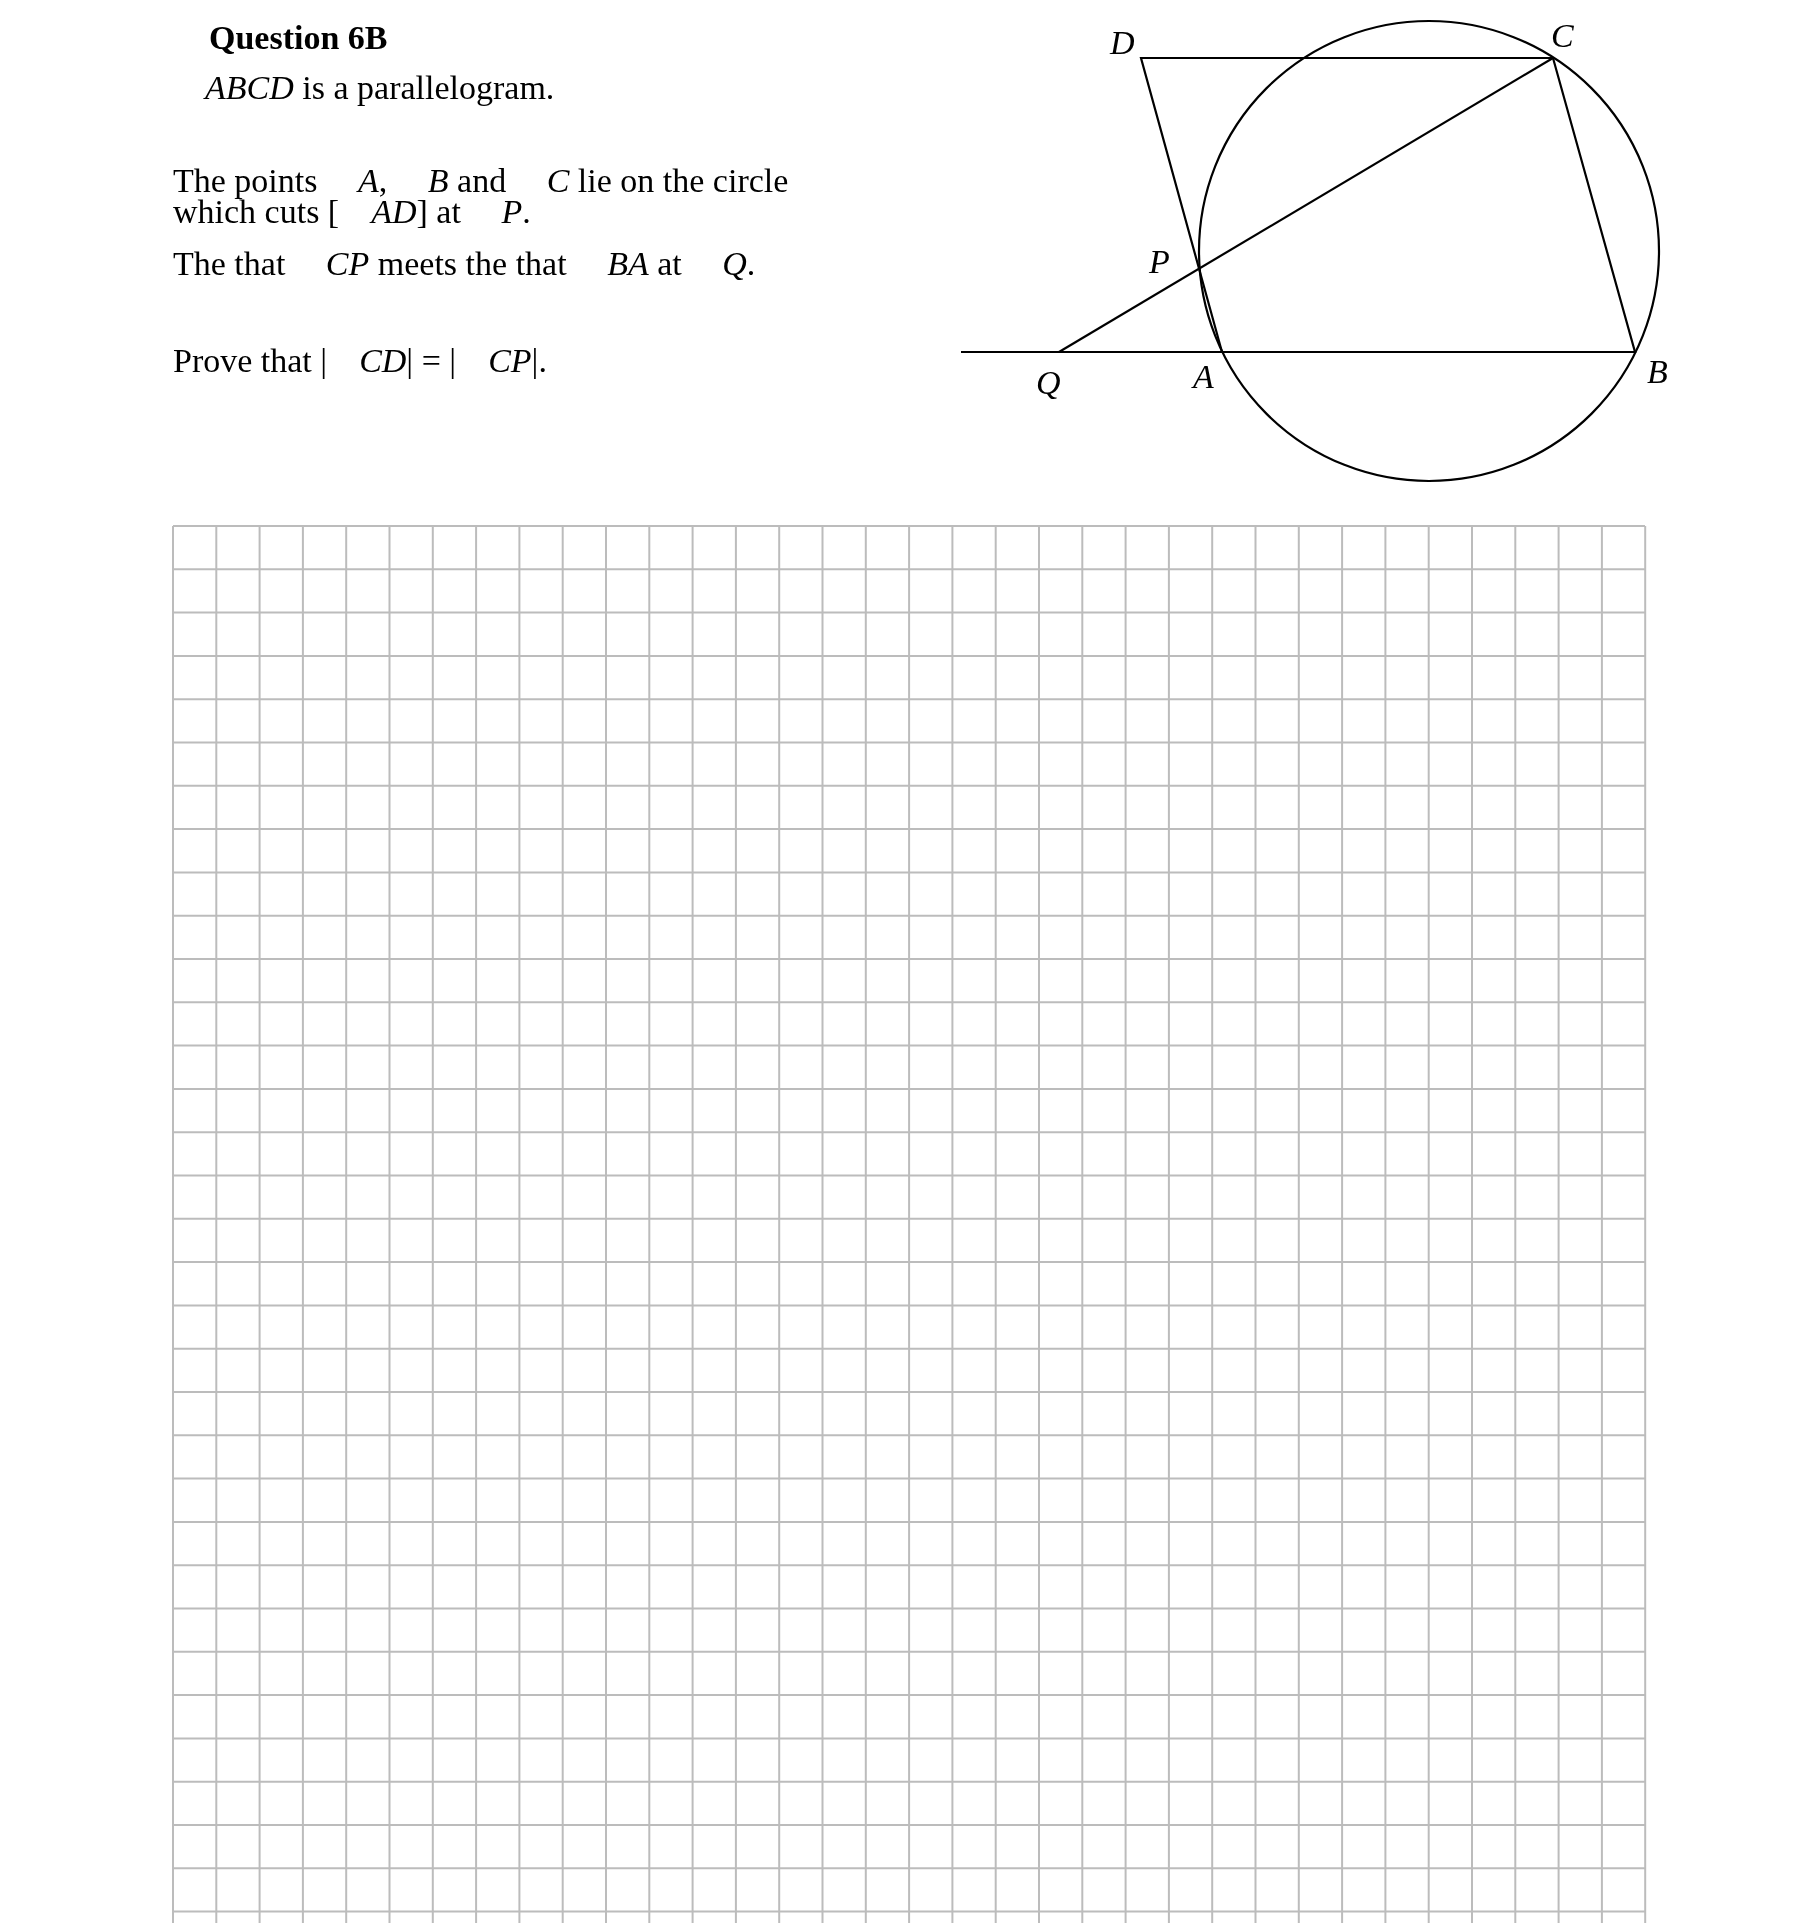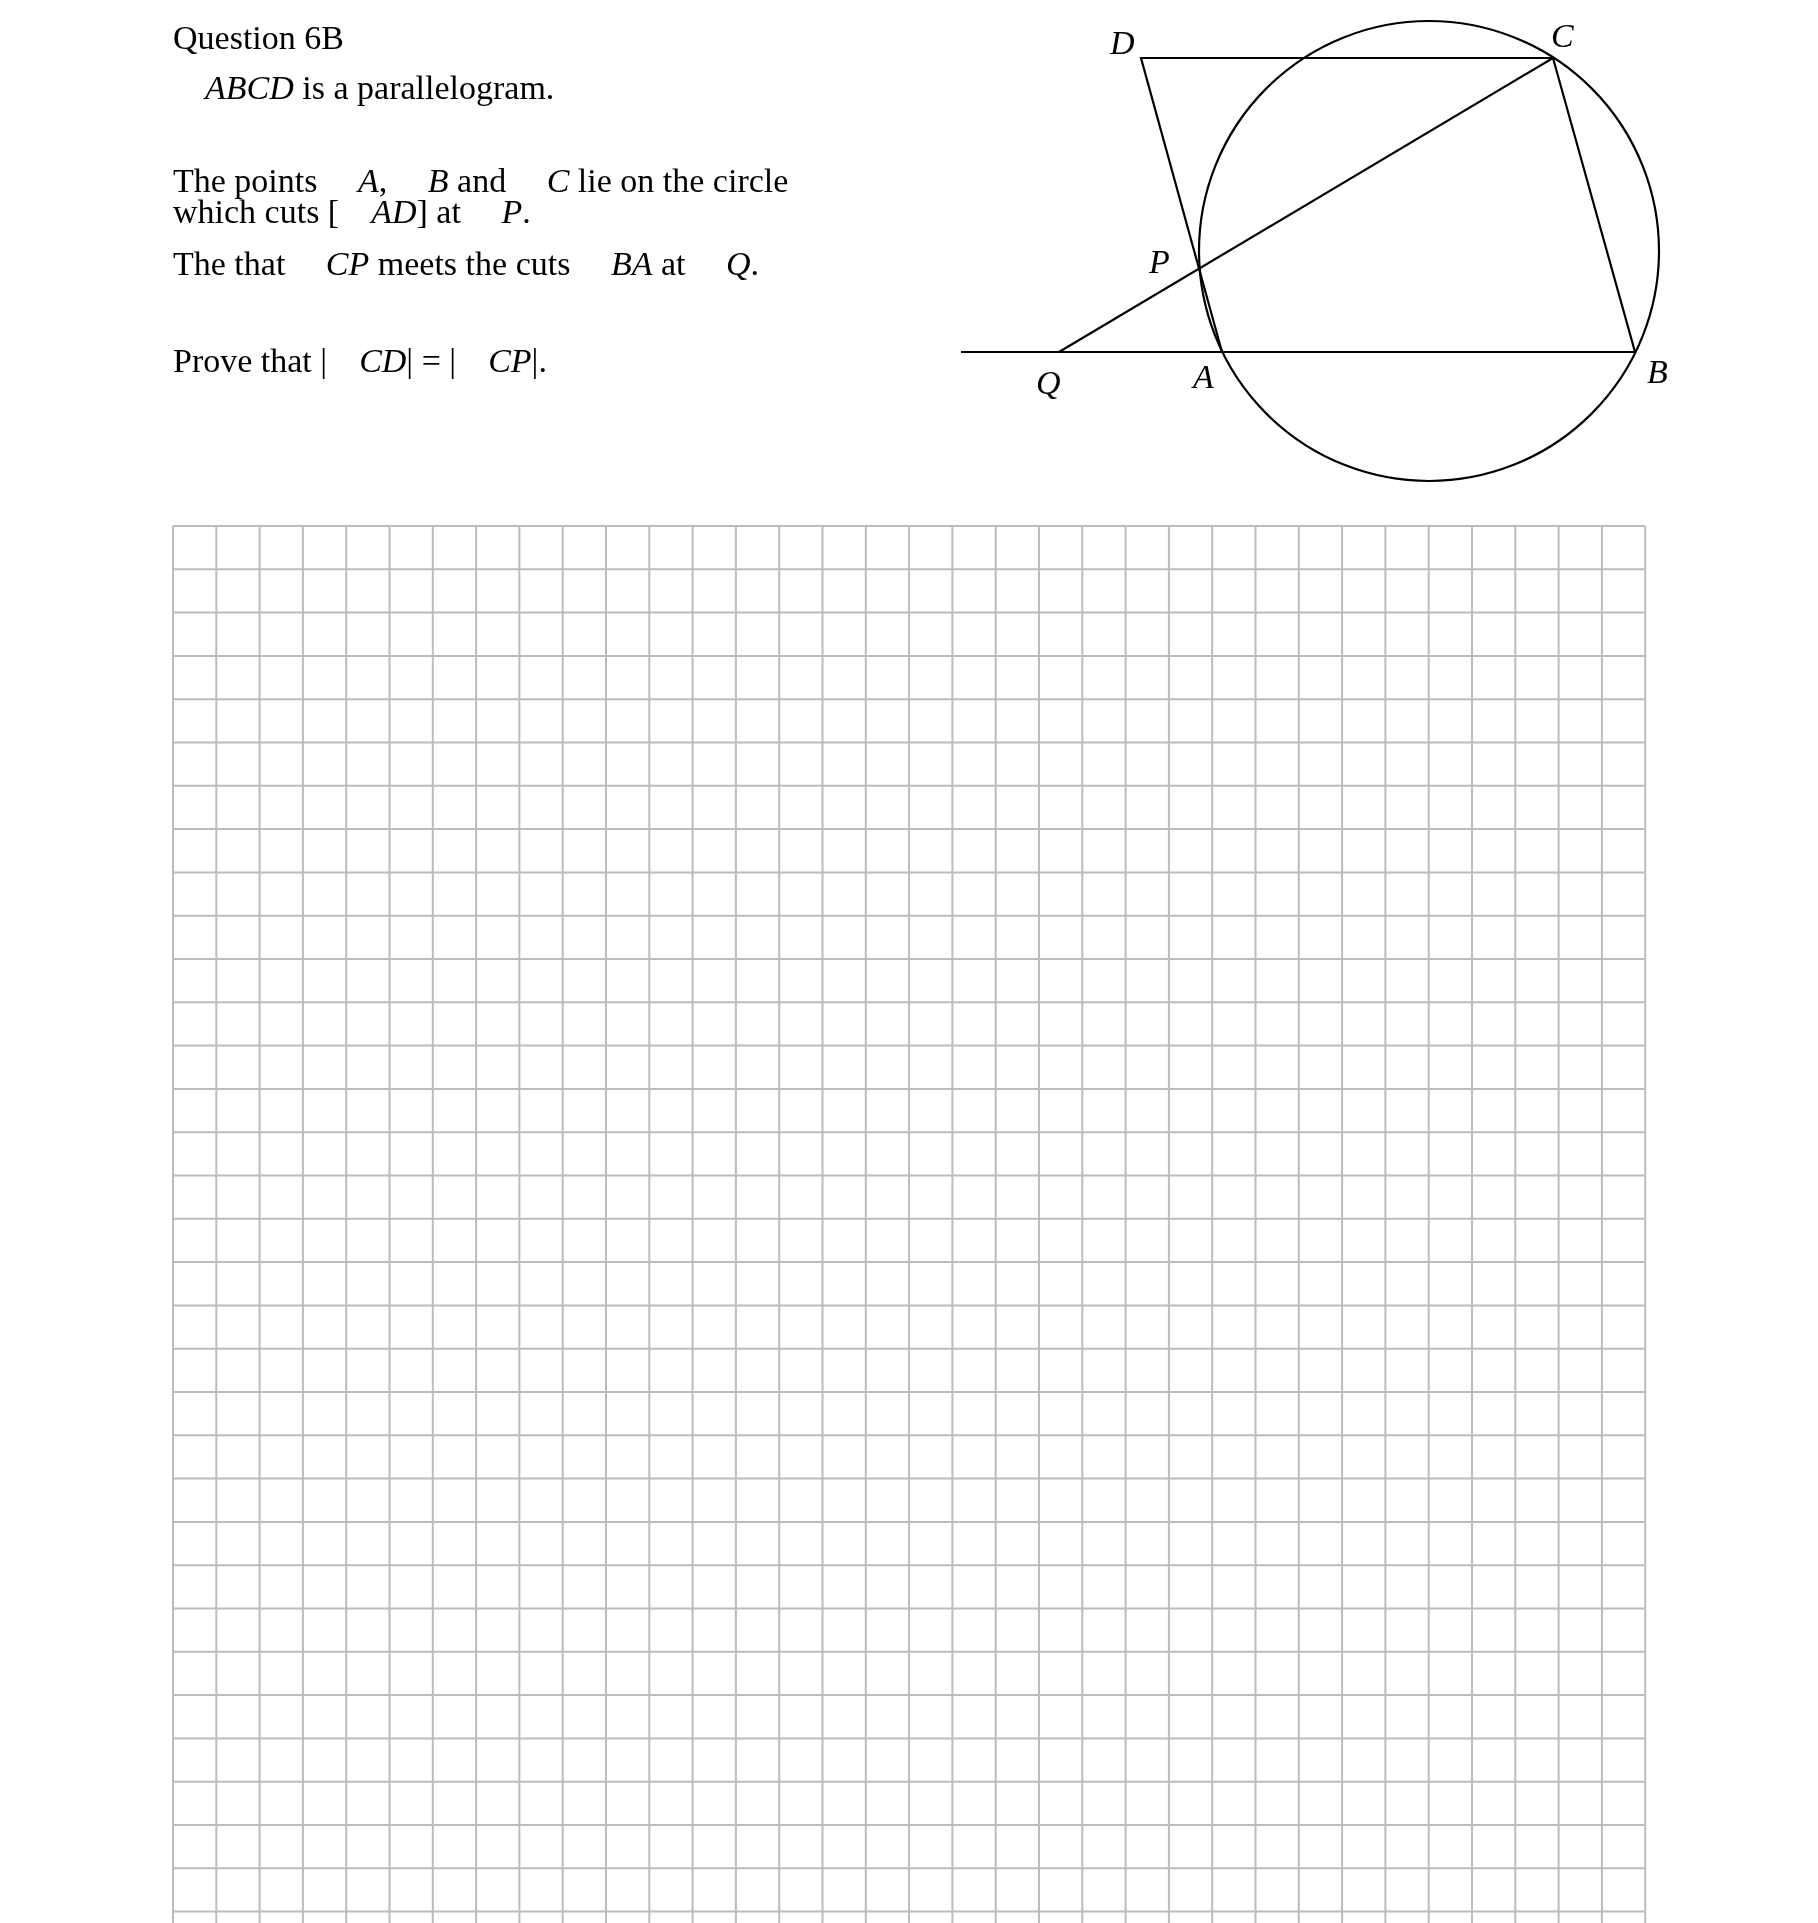--- a/index.html
+++ b/index.html
@@ -1,31 +1,31 @@
 <!DOCTYPE html>
 <html><head>
 <meta charset="utf-8">
 <style>
   html, body { margin: 0; padding: 0; background: #ffffff; }
   body { width: 1818px; height: 1923px; position: relative; overflow: hidden;
          font-family: "Liberation Serif", "DejaVu Serif", serif; color: #000; }
   .txt { position: absolute; left: 173px; font-size: 34px; line-height: 1; white-space: nowrap; }
-  .title { font-weight: normal; }
+  .title { font-weight: bold; margin-left: 36px; }
   .txt i { font-style: italic; margin-left: 32px; }
   #diagram, #grid { position: absolute; left: 0; top: 0; }
   .lbl { font-family: "Liberation Serif", "DejaVu Serif", serif; font-style: italic; font-size: 34px; fill: #000; }
 </style>
 </head>
 <body>
 
 <div class="txt title" style="top:21px;">Question 6B</div>
 <div class="txt" style="top:71px;"><i>ABCD</i><span> is a parallelogram.</span></div>
 <div class="txt" style="top:164px;"><span>The points </span><i>A</i><span>, </span><i>B</i><span> and </span><i>C</i><span> lie on the circle</span></div>
 <div class="txt" style="top:195px;"><span>which cuts [</span><i>AD</i><span>] at </span><i>P</i><span>.</span></div>
-<div class="txt" style="top:247px;"><span>The that </span><i>CP</i><span> meets the cuts </span><i>BA</i><span> at </span><i>Q</i><span>.</span></div>
+<div class="txt" style="top:247px;"><span>The that </span><i>CP</i><span> meets the that </span><i>BA</i><span> at </span><i>Q</i><span>.</span></div>
 <div class="txt" style="top:344px;"><span>Prove that |</span><i>CD</i><span>| = |</span><i>CP</i><span>|.</span></div>
 
 <svg id="diagram" width="1818" height="520" xmlns="http://www.w3.org/2000/svg">
     <circle cx="1429" cy="251" r="230" fill="none" stroke="#000000" stroke-width="2.2"></circle>
     <polygon points="1222,352 1635,352 1553,58 1141,58" fill="none" stroke="#000000" stroke-width="2.2" stroke-linejoin="miter"></polygon>
     <line x1="961" y1="352" x2="1222" y2="352" stroke="#000000" stroke-width="2.2"></line>
     <line x1="1059" y1="352" x2="1553" y2="58" stroke="#000000" stroke-width="2.2"></line>
     <text x="1110" y="54" class="lbl">D</text>
     <text x="1551" y="47" class="lbl">C</text>
     <text x="1149" y="273" class="lbl">P</text>

